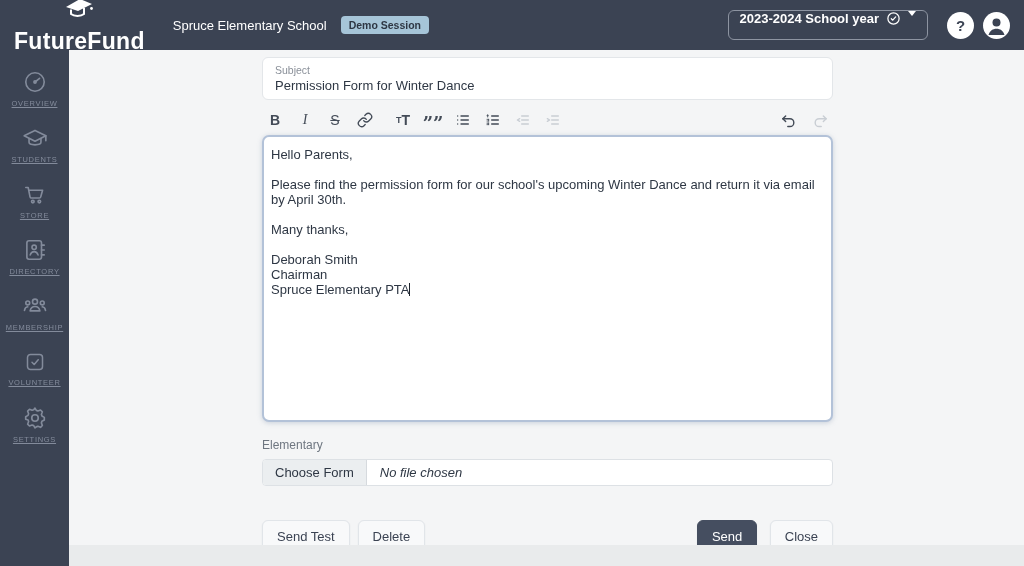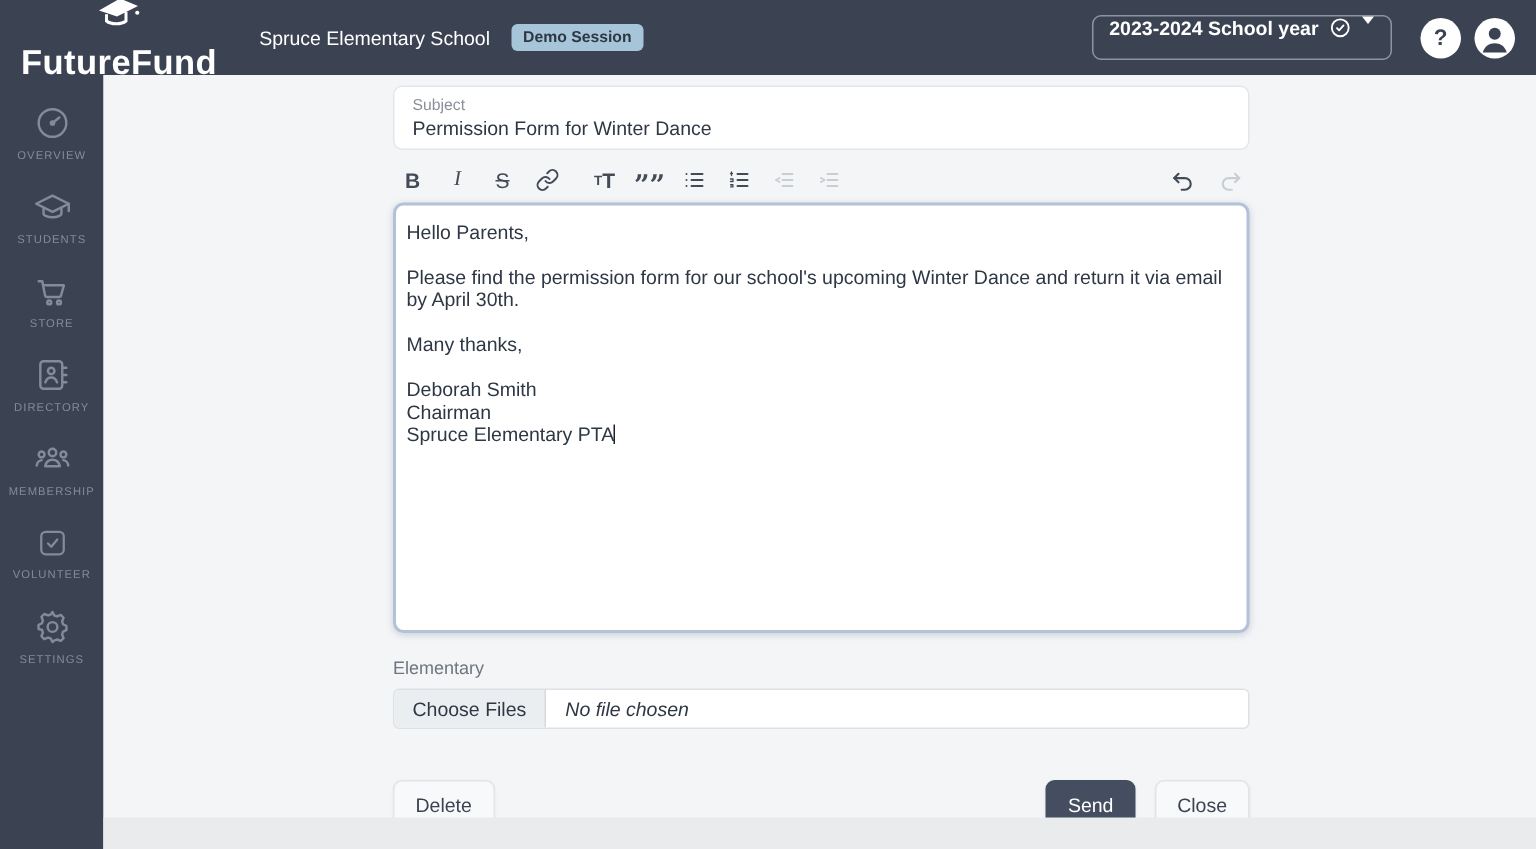--- a/index.html
+++ b/index.html
@@ -21,21 +21,21 @@
   .caret-down { width:0; height:0; border-left:4px solid transparent; border-right:4px solid transparent;
                 border-top:5px solid #fff; }
   .circle-btn { width:27px; height:27px; border-radius:50%; background:#fff; color:#3b4353;
                 display:flex; align-items:center; justify-content:center; font-size:15px;
                 font-weight:bold; margin-left:9px; cursor:pointer; overflow:hidden; }
 
   
   .sidebar { position:absolute; top:50px; left:0; bottom:0; width:69px; background:#3b4353;
              display:flex; flex-direction:column; align-items:center; padding-top:10px; }
   .side-item { width:100%; height:56px; display:flex; flex-direction:column; align-items:center;
-               justify-content:center; gap:4px; color:#838b9b; cursor:pointer; }
+               justify-content:center; gap:4px; color:#838b9b; cursor:pointer;text-decoration:underline; }
   .side-item .side-label { font-size:7.5px; letter-spacing:.7px; }
   .side-item.active { color:#ffffff; }
   .side-item svg { display:block; }
 
   
   .main { position:absolute; top:50px; left:69px; right:0; bottom:0; background:#f4f5f6; }
   .col { width:571px; margin-left:193px; padding-top:7px; }
 
   .subject-box { background:#fff; border:1px solid #e3e6e9; border-radius:6px; height:43px;
                  padding:6px 12px 0 12px; }
@@ -257,25 +257,26 @@
 
 Many thanks,
 
 Deborah Smith
 Chairman
 Spruce Elementary PTA</span><span class="caret"></span></div>
     </div>
 
     <div class="attach-label">Elementary</div>
     <div class="file-input">
-      <div class="choose-btn">Choose Files</div>
+      <div class="choose-btn">Choose Form</div>
       <div class="file-status">No file chosen</div>
     </div>
 
     <div class="actions">
+      <button class="btn">Send Test</button>
       <button class="btn">Delete</button>
       <div class="right">
         <button class="btn primary">Send</button>
         <button class="btn">Close</button>
       </div>
     </div>
   </div>
 
   <div class="footer-strip"></div>
 </div>

